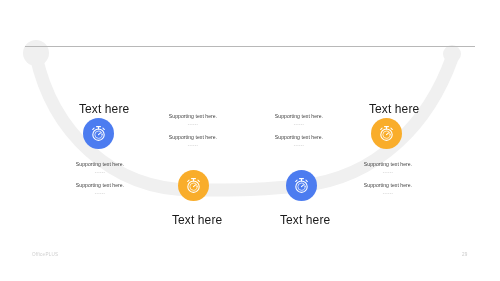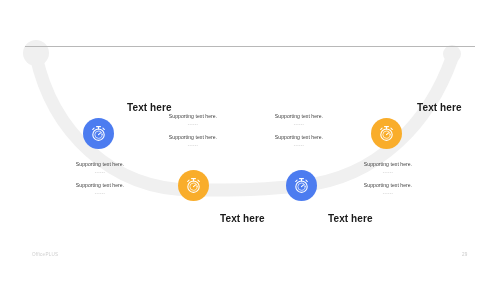--- a/index.html
+++ b/index.html
@@ -23,22 +23,22 @@
   
   .node{position:absolute;border-radius:50%;
         display:flex;align-items:center;justify-content:center;}
   .node.blue{background:#4c7cf0;}
   .node.orange{background:#f9ad2b;}
   .node svg{display:block;}
 
   
   .heading{
     position:absolute;
-    font-size:10px;font-weight:bold;color:#1a1a1a;
-    letter-spacing:.1px;white-space:nowrap;margin-left:48px;
+    font-size:12px;font-weight:normal;color:#1a1a1a;
+    letter-spacing:.1px;white-space:nowrap;
   }
 
   
   .support{position:absolute;white-space:nowrap;}
   .support .line{
     font-size:5.1px;color:#3c3c3c;line-height:8px;
     letter-spacing:.05px;
   }
   .support .sub{
     font-size:4.1px;color:#c6c6c6;line-height:7px;

